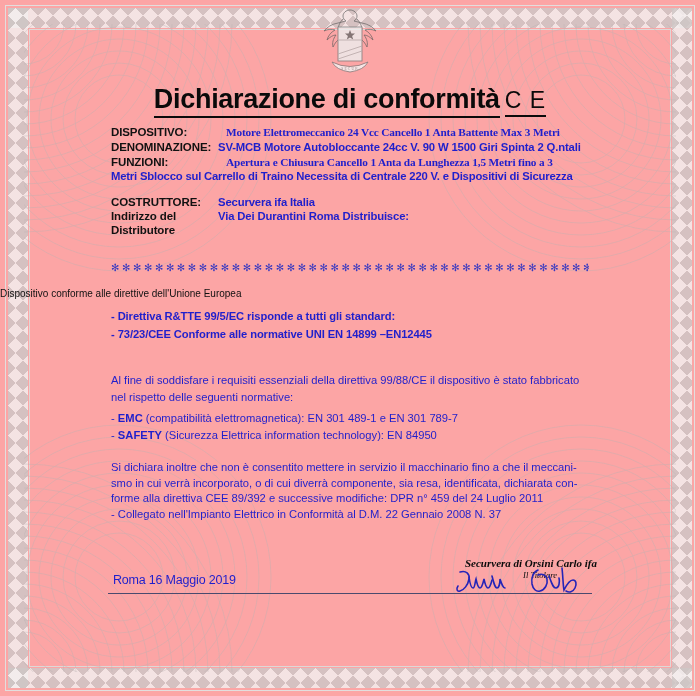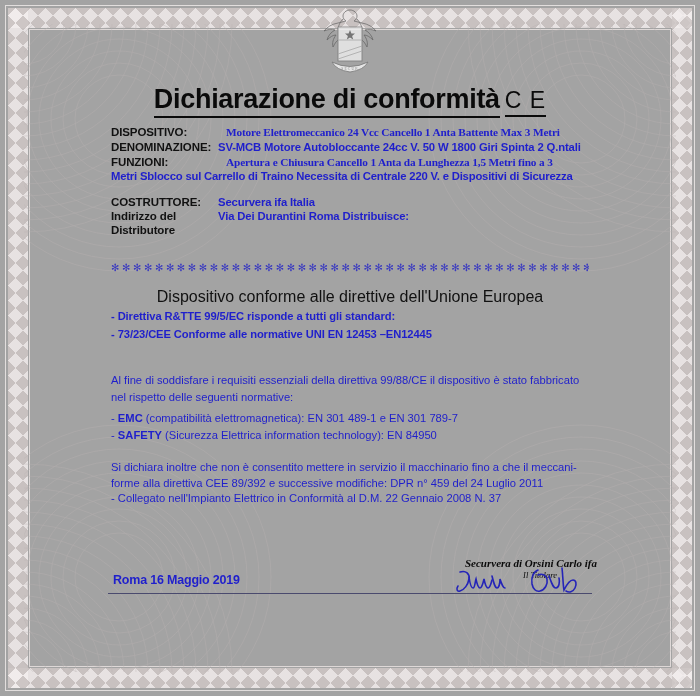--- a/index.html
+++ b/index.html
@@ -12,21 +12,21 @@
     height: 696px;
     font-family: "Liberation Sans", sans-serif;
     overflow: hidden;
   }
 
   
   #certificate {
     position: relative;
     width: 700px;
     height: 696px;
-    background: #a3a3a3;
+    background: #fca5a5;
     overflow: hidden;
   }
 
   
   .frame-outer {
     position: absolute;
     left: 5px; top: 5px; right: 5px; bottom: 5px;
     border: 1px solid #e2dedd;
     pointer-events: none;
   }
@@ -152,22 +152,21 @@
     letter-spacing: 2.6px;
     white-space: nowrap;
     overflow: hidden;
     font-family: "DejaVu Sans", sans-serif;
   }
 
   .eu-line {
     position: absolute;
     left: 0; right: 0;
     top: 288px;
-    text-align: center;
-    font-size: 16px;
+    font-size: 10px;
     color: #111111;
     font-weight: normal;
   }
 
   .directives {
     position: absolute;
     left: 111px;
     top: 310px;
     width: 480px;
   }
@@ -228,21 +227,21 @@
     top: 566px;
     width: 150px;
     height: 30px;
   }
 
   .date-line {
     position: absolute;
     left: 113px;
     top: 573px;
     font-size: 12.5px;
-    font-weight: bold;
+    font-weight: normal;
     color: #1f1fcc;
     letter-spacing: -0.2px;
   }
 
   .rule {
     position: absolute;
     left: 108px;
     top: 593px;
     width: 484px;
     height: 1px;
@@ -411,21 +410,21 @@
 
     <div class="fields">
 
       <div class="frow">
         <div class="flabel">DISPOSITIVO:</div>
         <div class="fvalue indent">Motore Elettromeccanico 24 Vcc Cancello 1 Anta Battente Max 3 Metri</div>
       </div>
 
       <div class="frow">
         <div class="flabel">DENOMINAZIONE:</div>
-        <div class="fvalue">SV-MCB Motore Autobloccante 24cc V. 50 W 1800 Giri Spinta 2 Q.ntali</div>
+        <div class="fvalue">SV-MCB Motore Autobloccante 24cc V. 90 W 1500 Giri Spinta 2 Q.ntali</div>
       </div>
 
       <div class="frow">
         <div class="flabel">FUNZIONI:</div>
         <div class="fvalue indent">Apertura e Chiusura Cancello 1 Anta da Lunghezza 1,5 Metri fino a 3</div>
       </div>
       <div class="fwrap">Metri Sblocco sul Carrello di Traino Necessita di Centrale 220 V. e Dispositivi di Sicurezza</div>
 
       <div class="addr-block">
         <div class="frow">
@@ -441,34 +440,35 @@
         </div>
       </div>
     </div>
 
     <div class="star-row">✻✻✻✻✻✻✻✻✻✻✻✻✻✻✻✻✻✻✻✻✻✻✻✻✻✻✻✻✻✻✻✻✻✻✻✻✻✻✻✻✻✻✻✻✻✻✻✻✻✻✻✻✻✻✻</div>
 
     <div class="eu-line">Dispositivo conforme alle direttive dell'Unione Europea</div>
 
     <div class="directives">
       <div>- Direttiva R&amp;TTE 99/5/EC risponde a tutti gli standard:</div>
-      <div>- 73/23/CEE Conforme alle normative UNI EN 12453 –EN12445</div>
+      <div>- 73/23/CEE Conforme alle normative UNI EN 14899 –EN12445</div>
     </div>
 
     <div class="norms">
       <div class="para">
         <div>Al fine di soddisfare i requisiti essenziali della direttiva 99/88/CE il dispositivo è stato fabbricato</div>
         <div>nel rispetto delle seguenti normative:</div>
       </div>
       <div><span>- </span><span class="nb">EMC</span><span> (compatibilità elettromagnetica): EN 301 489-1 e EN 301 789-7</span></div>
       <div><span>- </span><span class="nb">SAFETY</span><span> (Sicurezza Elettrica information technology): EN 84950</span></div>
     </div>
 
     <div class="closing">
       <div>Si dichiara inoltre che non è consentito mettere in servizio il macchinario fino a che il meccani-</div>
+      <div>smo in cui verrà incorporato, o di cui diverrà componente, sia resa, identificata, dichiarata con-</div>
       <div>forme alla direttiva CEE 89/392 e successive modifiche: DPR n° 459 del 24 Luglio 2011</div>
       <div>- Collegato nell'Impianto Elettrico in Conformità al D.M. 22 Gennaio 2008 N. 37</div>
     </div>
 
     <div class="sig-company">Securvera di Orsini Carlo ifa</div>
     <div class="sig-role">Il Titolare</div>
     <svg class="sig-mark" viewBox="0 0 150 30">
       <g fill="none" stroke="#2424b8" stroke-width="1.6" stroke-linecap="round">
         <path d="M8 6 c6 -2 10 2 9 7 c-1 6 -5 11 -9 12 c-3 1 -4 -2 -2 -5"></path>
         <path d="M17 11 c1 7 2 11 4 11 c2 0 2 -6 3 -9 c1 5 2 9 4 9 c2 0 3 -5 4 -9

